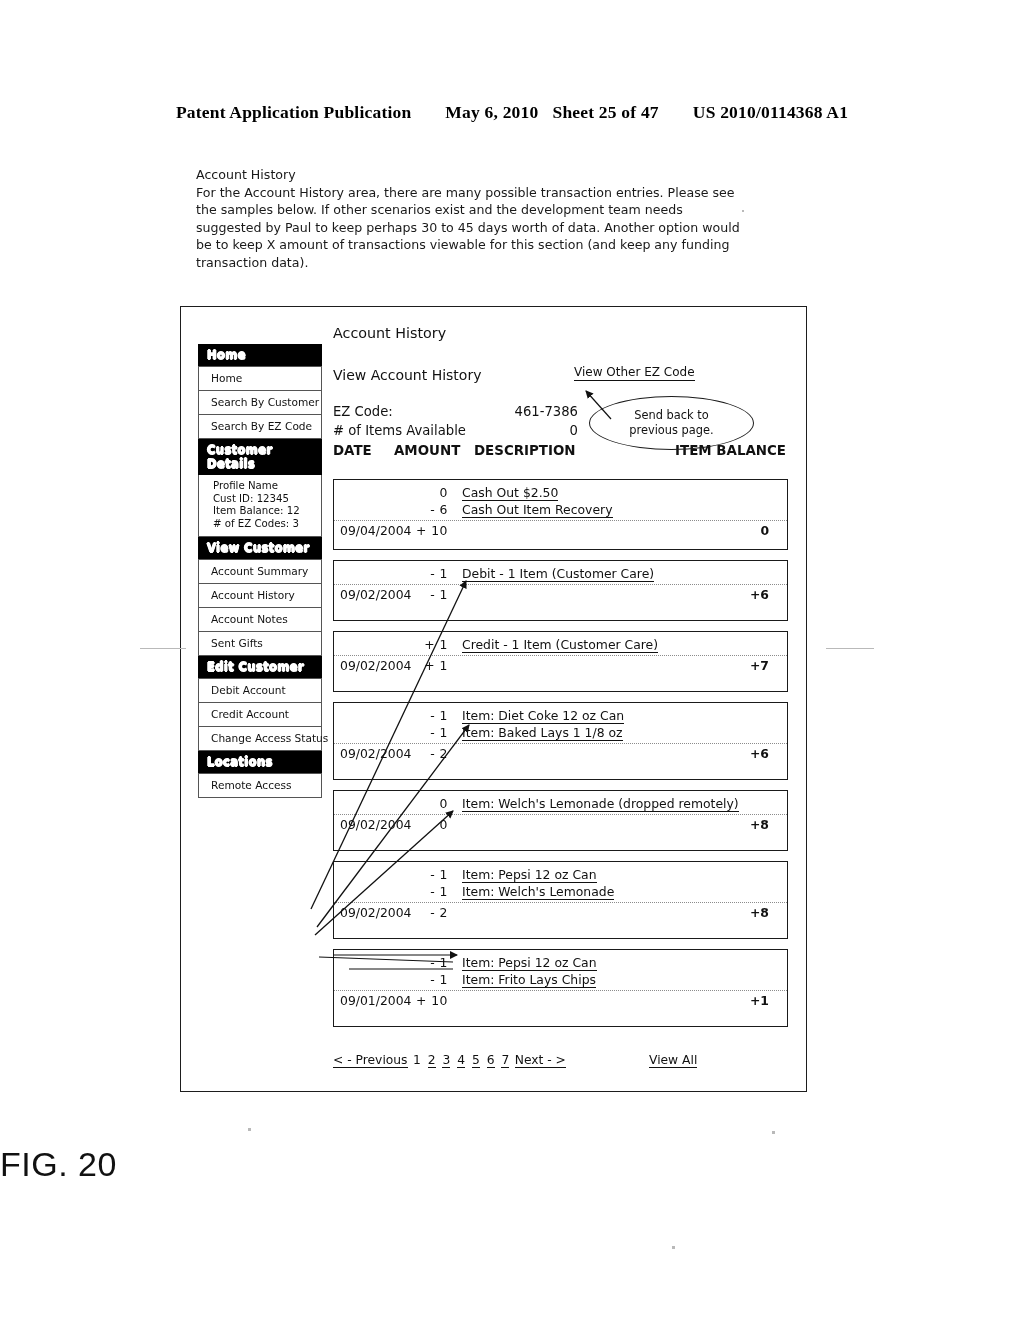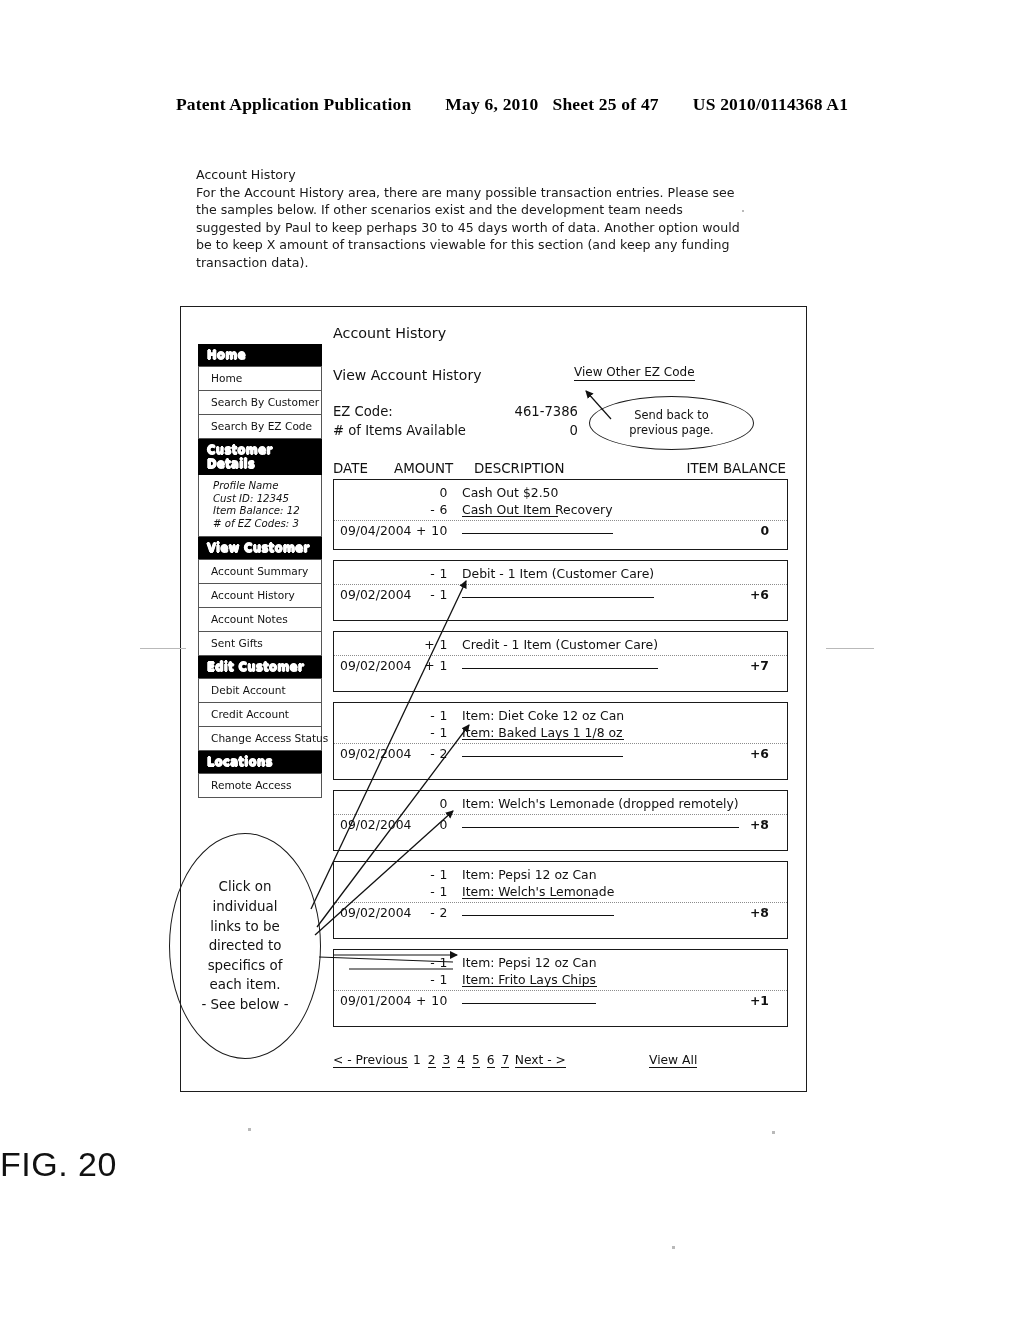--- a/index.html
+++ b/index.html
@@ -15,21 +15,21 @@
   .page{position:absolute;inset:0;}
 
   
   .pat-header{
     position:absolute;left:0;right:0;top:86px;
     display:flex;justify-content:center;align-items:baseline;
     font-family:"Liberation Serif", serif;
     font-weight:bold;font-size:17.5px;letter-spacing:.2px;
     white-space:nowrap;
   }
-  .pat-header .seg{margin:8px 0;}
+  .pat-header .seg{margin:16px 0;}
   .pat-header .s1{margin-right:34px;}
   .pat-header .s2{margin-right:14px;}
   .pat-header .s3{margin-right:34px;}
 
   
   .intro{
     position:absolute;left:196px;top:166px;width:575px;
     font-family:"DejaVu Sans", sans-serif;
     font-size:12.6px;line-height:17.6px;color:#1a1a1a;
   }
@@ -66,21 +66,21 @@
     padding:5px 0 5px 12px;
     line-height:13px;
     white-space:nowrap;
   }
   .nav-item.first{border-top:1px solid #555;}
   .nav-info{
     border:1px solid #555;border-top:none;background:#fff;
     padding:5px 0 6px 14px;
     font-size:10.2px;line-height:12.6px;color:#111;
   }
-  .nav-info div{white-space:nowrap;font-style:italic;}
+  .nav-info div{white-space:nowrap;}
 
   
   .main{position:absolute;left:150px;top:18px;right:18px;}
   .main-title{
     font-size:14.3px;color:#111;margin:0 0 24px 2px;
   }
   .row-vah{
     position:relative;height:26px;margin:0 0 0 2px;
   }
   .vah{font-size:14px;color:#111;}
@@ -91,22 +91,22 @@
     padding-bottom:1px;
   }
   .ezline{
     position:relative;margin:13px 0 0 2px;height:17px;font-size:13.2px;color:#111;
   }
   .ezline .lbl{position:absolute;left:0;top:0;}
   .ezline .val{position:absolute;left:175px;top:0;width:70px;text-align:right;}
   .ezline2{margin-top:2px;}
 
   .colhead{
-    position:relative;margin:21px 0 0 2px;height:18px;
-    font-size:13.4px;color:#111;
+    position:relative;margin:3px 0 0 2px;height:18px;
+    font-size:13.4px;color:#111;font-weight:bold;
   }
   .colhead .c-date{position:absolute;left:0;top:0;}
   .colhead .c-amt{position:absolute;left:61px;top:0;}
   .colhead .c-desc{position:absolute;left:141px;top:0;text-align:right;}
   .colhead .c-bal{position:absolute;right:2px;top:0;}
 
   
   .txns{position:absolute;left:152px;top:172px;width:455px;}
   .txn{
     border:1.5px solid #1a1a1a;
@@ -115,21 +115,21 @@
     margin-bottom:10px;
     padding:5px 0 7px 0;
   }
   .tline{position:relative;height:17px;font-size:12.4px;color:#111;}
   .tline .amt{
     position:absolute;left:46px;top:0;width:68px;text-align:right;
     letter-spacing:.5px;
   }
   .tline .desc{
     position:absolute;left:128px;top:0;
-    border-bottom:1.1px solid #111;padding-bottom:16px;line-height:15px;
+    border-bottom:1.1px solid #111;padding-bottom:0px;line-height:15px;
   }
   .tfoot{position:relative;height:19px;font-size:12.4px;color:#111;
          border-top:1px dotted #8c8c8c;margin-top:1px;padding-top:2px;}
   .tfoot .date{position:absolute;left:6px;top:2px;}
   .tfoot .amt{position:absolute;left:46px;top:2px;width:68px;text-align:right;letter-spacing:.5px;}
   .tfoot .bal{position:absolute;right:18px;top:2px;font-weight:bold;}
   .txn.pad-lg{padding-bottom:14px;}
 
   
   .pager{
@@ -364,29 +364,20 @@
       <span class="pg u">7</span>
       <span class="nxt">Next - &gt;</span>
       <span class="viewall">View All</span>
     </div>
 
     <div class="ellipse-small">
       <div>Send back to</div>
       <div>previous page.</div>
     </div>
 
-    <div class="ellipse-big">
-      <div>Click on</div>
-      <div>individual</div>
-      <div>links to be</div>
-      <div>directed to</div>
-      <div>specifics of</div>
-      <div>each item.</div>
-      <div>- See below -</div>
-    </div>
 
     <svg class="arrows" viewBox="0 0 625 784">
       <defs>
         <marker id="ah" markerWidth="9" markerHeight="9" refX="7" refY="4.5" orient="auto" markerUnits="userSpaceOnUse">
           <path d="M0,0.6 L8,4.5 L0,8.4 Z" fill="#111"></path>
         </marker>
       </defs>
 
       <path d="M430,112 L405,84" stroke="#111" stroke-width="1.2" fill="none" marker-end="url(#ah)"></path>
 

